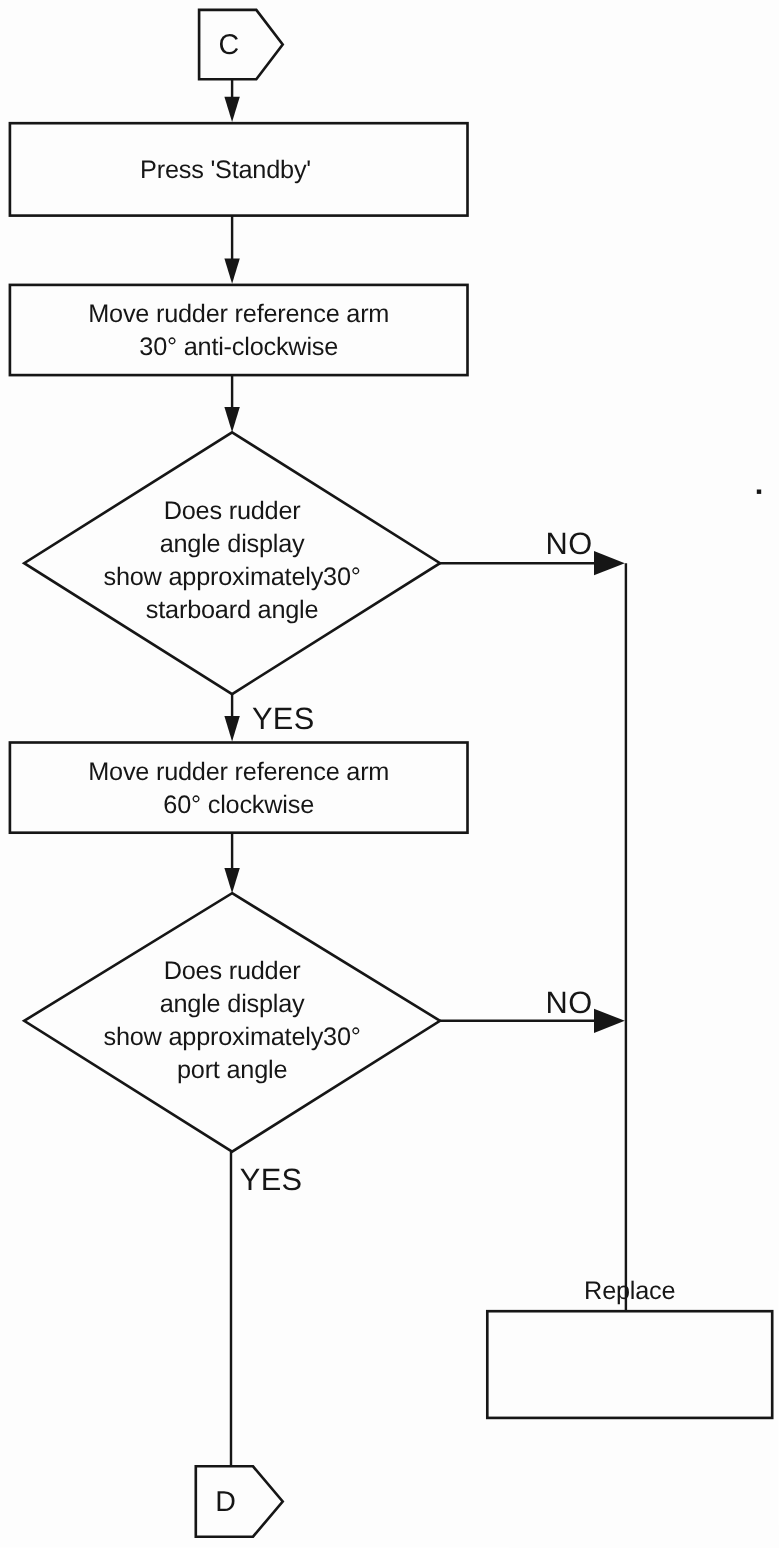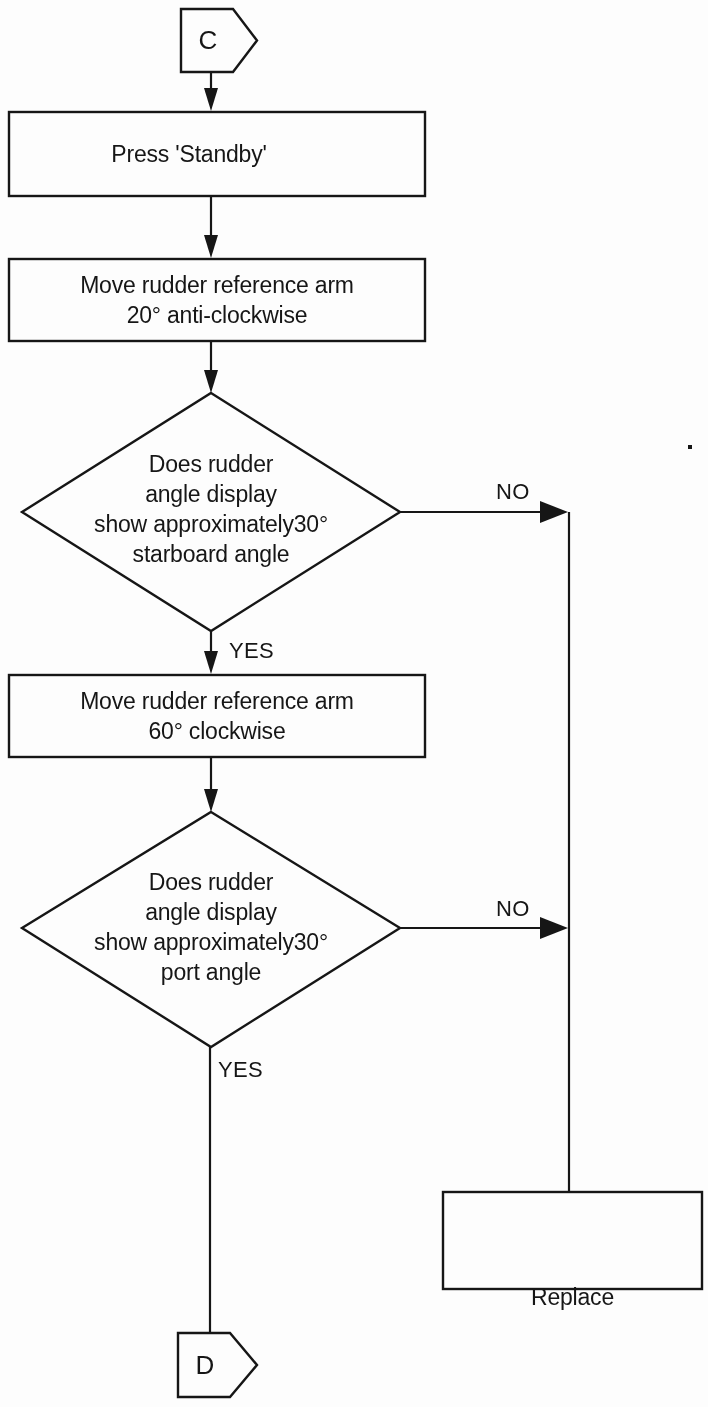--- a/index.html
+++ b/index.html
@@ -24,21 +24,21 @@
     align-items: center;
     justify-content: center;
     text-align: center;
     font-size: 23px;
     line-height: 30px;
     letter-spacing: -0.2px;
     white-space: nowrap;
   }
   .lbl {
     position: absolute;
-    font-size: 22px;
+    font-size: 28px;
     letter-spacing: 0.3px;
     white-space: nowrap;
   }
   .conn-lbl {
     position: absolute;
     display: flex;
     align-items: center;
     justify-content: center;
     font-size: 26px;
   }
@@ -92,27 +92,27 @@
 
     <rect class="shape" x="443" y="1192" width="259" height="97"></rect>
 
     <line class="line" x1="210" y1="1047" x2="210" y2="1333"></line>
 
     <polygon class="shape" points="178,1333 230,1333 257,1365 230,1397 178,1397"></polygon>
   </svg>
 
   <div class="conn-lbl" style="left:181px; top:9px; width:54px; height:63px;">C</div>
 
-  <div class="txt" style="left:9px; top:112px; width:360px; height:84px;">
+  <div class="txt" style="left:25px; top:112px; width:360px; height:84px;">
     <div>Press 'Standby'</div>
   </div>
 
   <div class="txt" style="left:9px; top:259px; width:416px; height:82px;">
     <div>Move rudder reference arm</div>
-    <div>20° anti-clockwise</div>
+    <div>30° anti-clockwise</div>
   </div>
 
   <div class="txt" style="left:61px; top:448px; width:300px; height:122px;">
     <div>Does rudder</div>
     <div>angle display</div>
     <div>show approximately30°</div>
     <div>starboard angle</div>
   </div>
 
   <div class="lbl" style="left:496px; top:479px;">NO</div>
@@ -128,21 +128,21 @@
     <div>Does rudder</div>
     <div>angle display</div>
     <div>show approximately30°</div>
     <div>port angle</div>
   </div>
 
   <div class="lbl" style="left:496px; top:896px;">NO</div>
 
   <div class="lbl" style="left:218px; top:1057px;">YES</div>
 
-  <div class="txt" style="left:443px; top:1248px; width:259px; height:97px;">
+  <div class="txt" style="left:443px; top:1124px; width:259px; height:97px;">
     <div>Replace</div>
   </div>
 
   <div class="conn-lbl" style="left:178px; top:1333px; width:54px; height:64px;">D</div>
 
   <div class="speck" style="left:688px; top:445px;"></div>
 
 </div>
 
 </body></html>

